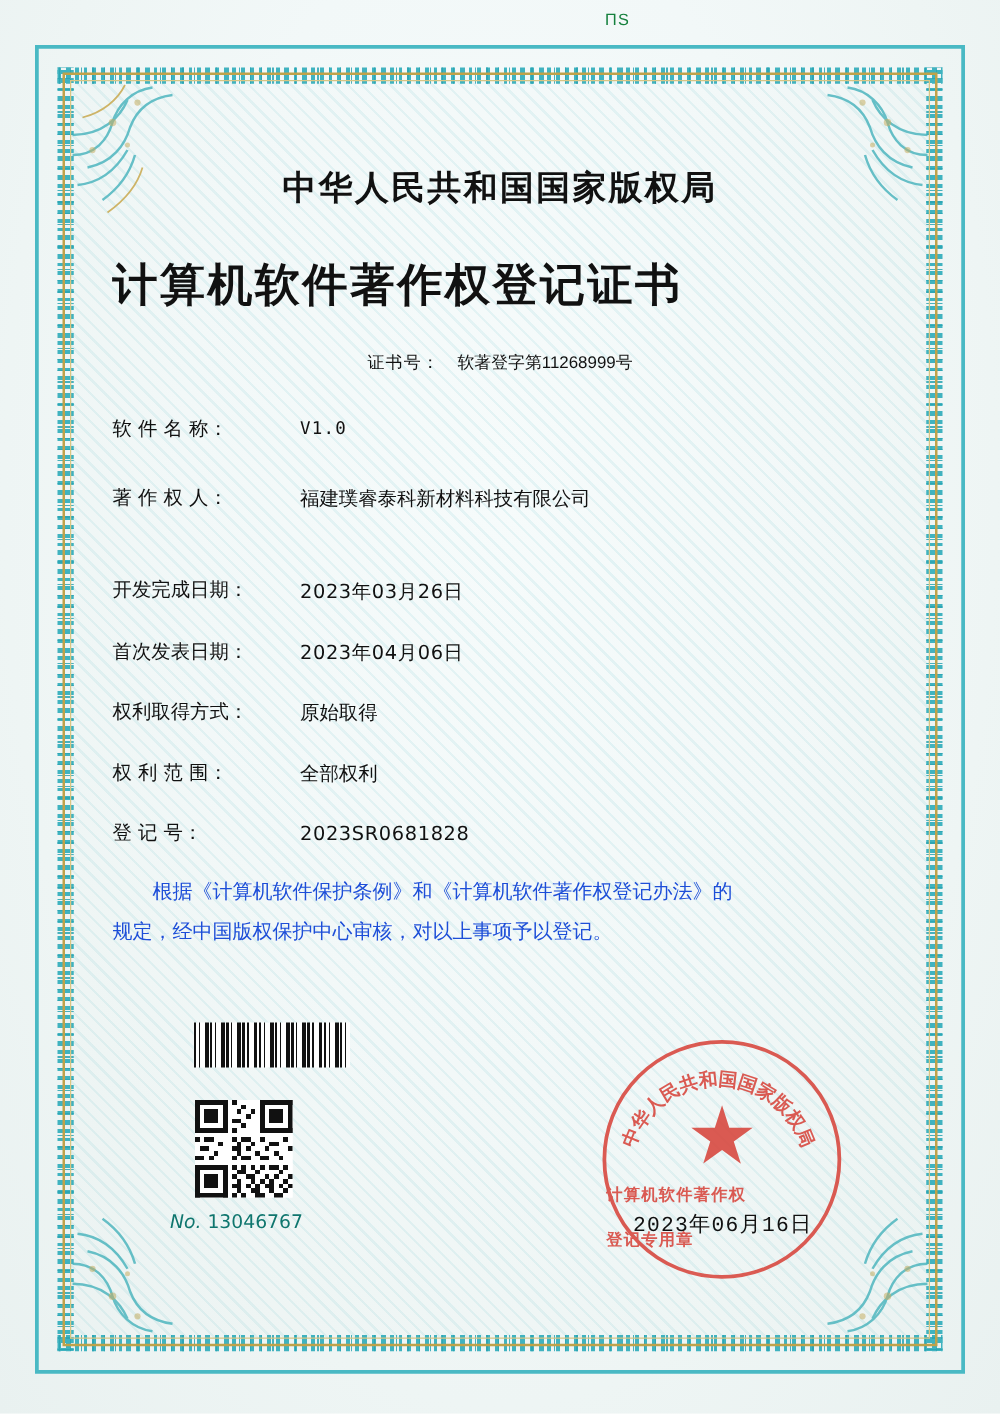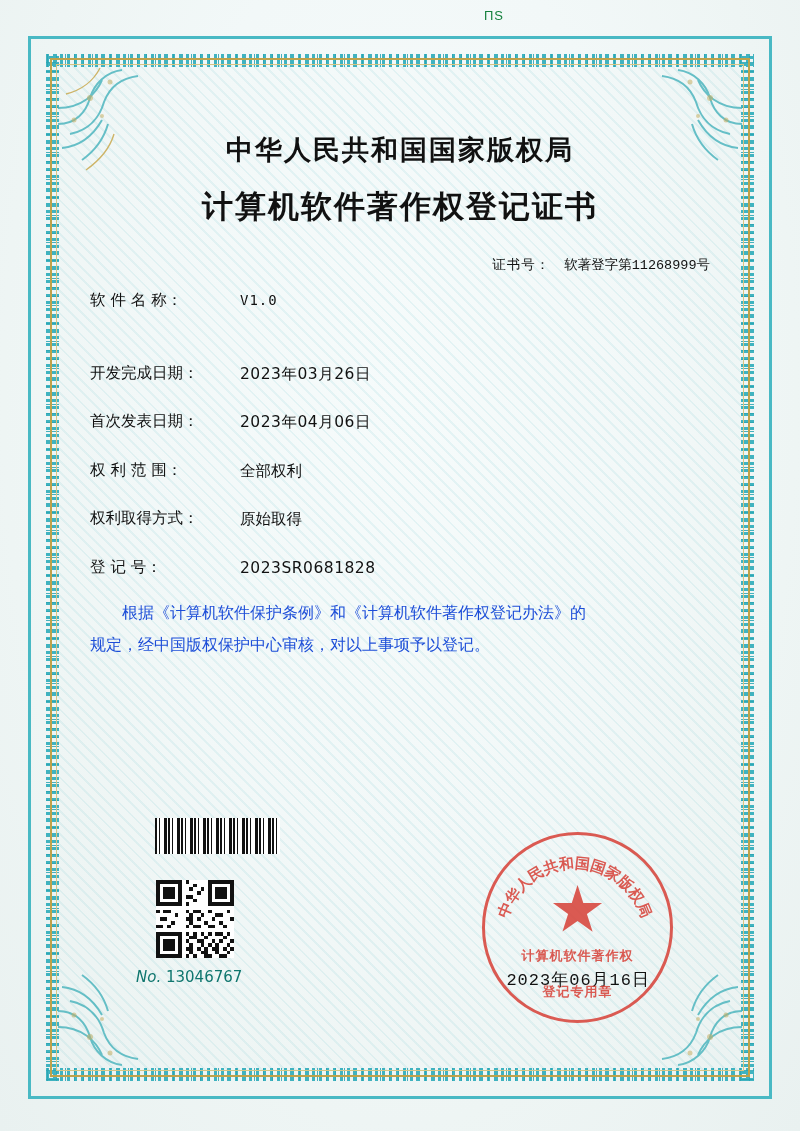--- a/index.html
+++ b/index.html
@@ -88,29 +88,28 @@
 
   
   .content{position:absolute;left:90px;top:110px;width:620px;}
   .title1{
     text-align:center;
     font-size:27px;font-weight:bold;letter-spacing:2px;
     color:#111;margin-top:22px;
     font-family:"DejaVu Serif", serif;
   }
   .title2{
+    font-size:36px;font-weight:bold;letter-spacing:2px;
+    color:#111;margin-top:36px;
+    font-family:"DejaVu Serif", serif;
+  }
+  .certno{
     text-align:center;
-    font-size:31px;font-weight:bold;letter-spacing:2px;
-    color:#111;margin-top:18px;
-    font-family:"DejaVu Serif", serif;
-  }
-  .certno{
-    text-align:right;
     font-size:13.5px;color:#111;margin-top:28px;
-    font-family:Liberation Mono, monospace;
+    font-family:Liberation Sans, sans-serif;
   }
   .certno .lbl{letter-spacing:1px;}
   .certno .val{margin-left:14px;}
 
   .field{
     display:flex;align-items:flex-start;
     margin-top:26px;
     font-size:16px;color:#111;
   }
   .field .lbl{
@@ -118,21 +117,21 @@
     font-family:"DejaVu Sans", sans-serif;
     font-size:15.5px;
     white-space:pre;
   }
   .field .val{
     font-family:"DejaVu Sans", sans-serif;
     font-size:15.5px;
     line-height:1.45;
   }
   .field .val .sub{display:block;font-family:"DejaVu Sans Mono", monospace;font-size:14px;letter-spacing:1px;}
-  .field.owner{margin-top:16px;}
+  .field.owner{margin-top:34px;}
   .block-gap{height:26px;}
 
   .mono{font-family:"DejaVu Sans Mono", monospace;letter-spacing:.5px;}
 
   .para{
     margin-top:18px;
     font-size:16px;line-height:2.0;color:#1d4ed8;
     font-family:"DejaVu Sans", sans-serif;
     text-align:justify;
   }
@@ -166,21 +165,21 @@
     position:absolute;left:482px;top:832px;width:185px;height:185px;
     border:3px solid #d8453c;border-radius:50%;
     color:#d8453c;
     opacity:.88;
   }
   .seal .star{
     position:absolute;left:50%;top:46px;transform:translateX(-50%);
     font-size:56px;line-height:56px;color:#d8453c;
   }
   .seal .l1,.seal .l2{
-    position:absolute;left:0;right:0;text-align:center;
+    position:absolute;left:0;right:0;
     font-family:Liberation Serif, serif;
     font-weight:bold;font-size:13px;letter-spacing:1px;
   }
   .seal .l1{top:112px;}
   .seal .l2{top:148px;}
   .seal svg text{
     font-family:"DejaVu Sans", sans-serif;
     font-weight:bold;
     font-size:15px;
     fill:#d8453c;
@@ -274,41 +273,45 @@
       <span class="lbl">证书号：</span><span class="val">软著登字第11268999号</span>
     </div>
 
     <div class="field owner">
       <div class="lbl">软 件 名 称：</div>
       <div class="val">
         <span class="sub">V1.0</span>
       </div>
     </div>
 
+    <div class="field owner">
+      <div class="lbl">著 作 权 人：</div>
+      <div class="val">福建璞睿泰科新材料科技有限公司</div>
+    </div>
 
     <div class="block-gap"></div>
 
     <div class="field">
       <div class="lbl">开发完成日期：</div>
       <div class="val mono">2023年03月26日</div>
     </div>
 
     <div class="field">
       <div class="lbl">首次发表日期：</div>
       <div class="val mono">2023年04月06日</div>
     </div>
 
     <div class="field">
+      <div class="lbl">权利取得方式：</div>
+      <div class="val">原始取得</div>
+    </div>
+
+    <div class="field">
       <div class="lbl">权 利 范 围：</div>
       <div class="val">全部权利</div>
-    </div>
-
-    <div class="field">
-      <div class="lbl">权利取得方式：</div>
-      <div class="val">原始取得</div>
     </div>
 
     <div class="field">
       <div class="lbl">登 记 号：</div>
       <div class="val mono">2023SR0681828</div>
     </div>
 
     <div class="para">
       <span class="indent"></span><span>根据《计算机软件保护条例》和《计算机软件著作权登记办法》的</span><br>
       <span>规定，经中国版权保护中心审核，对以上事项予以登记。</span>

